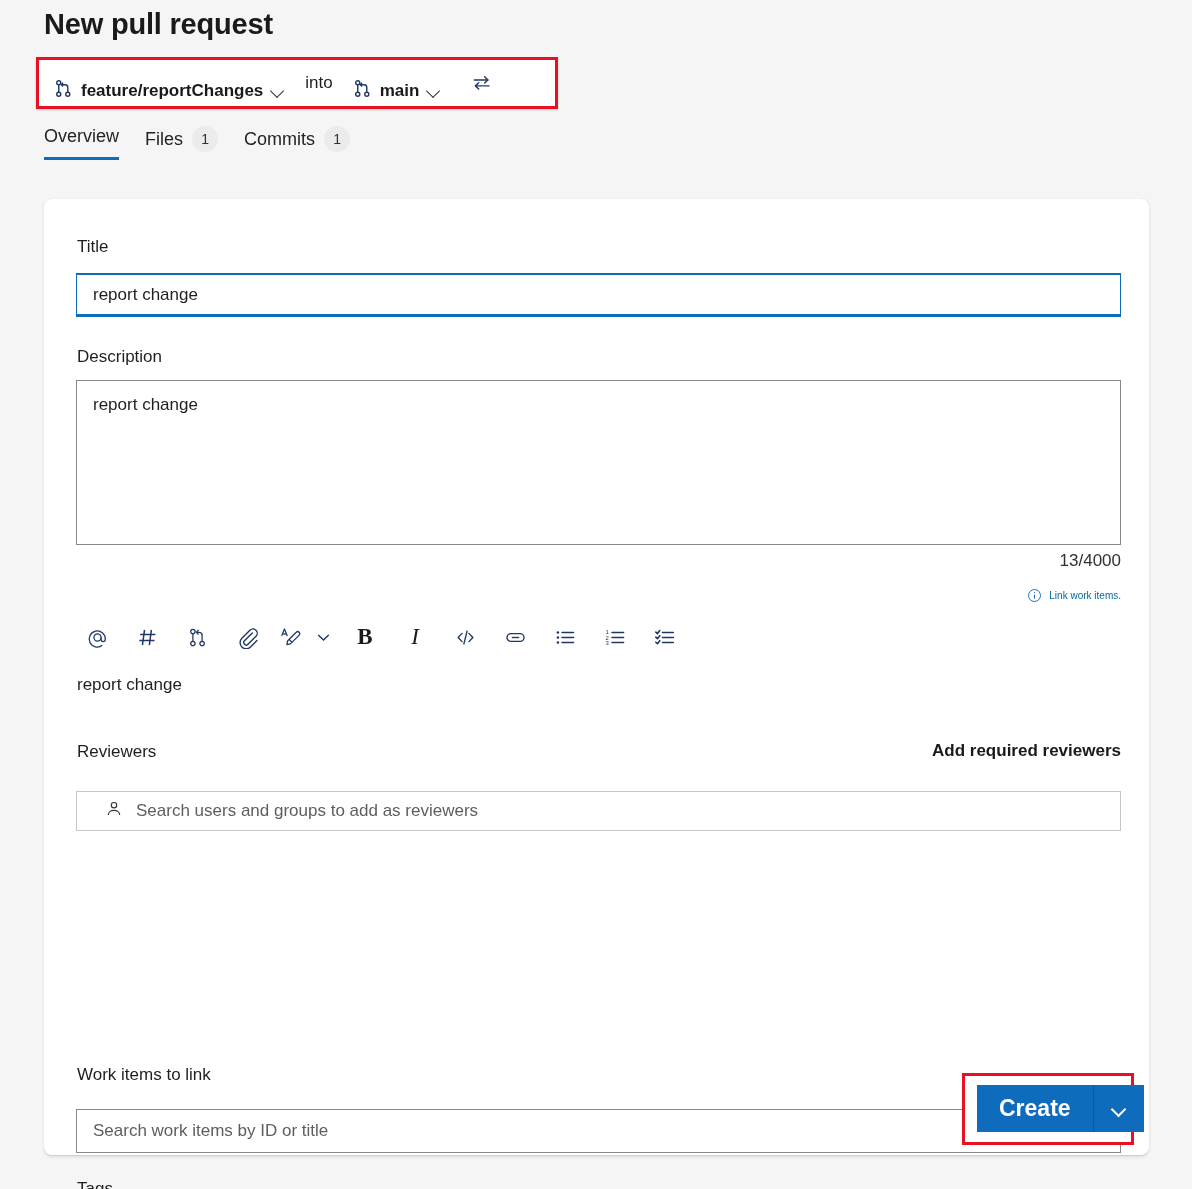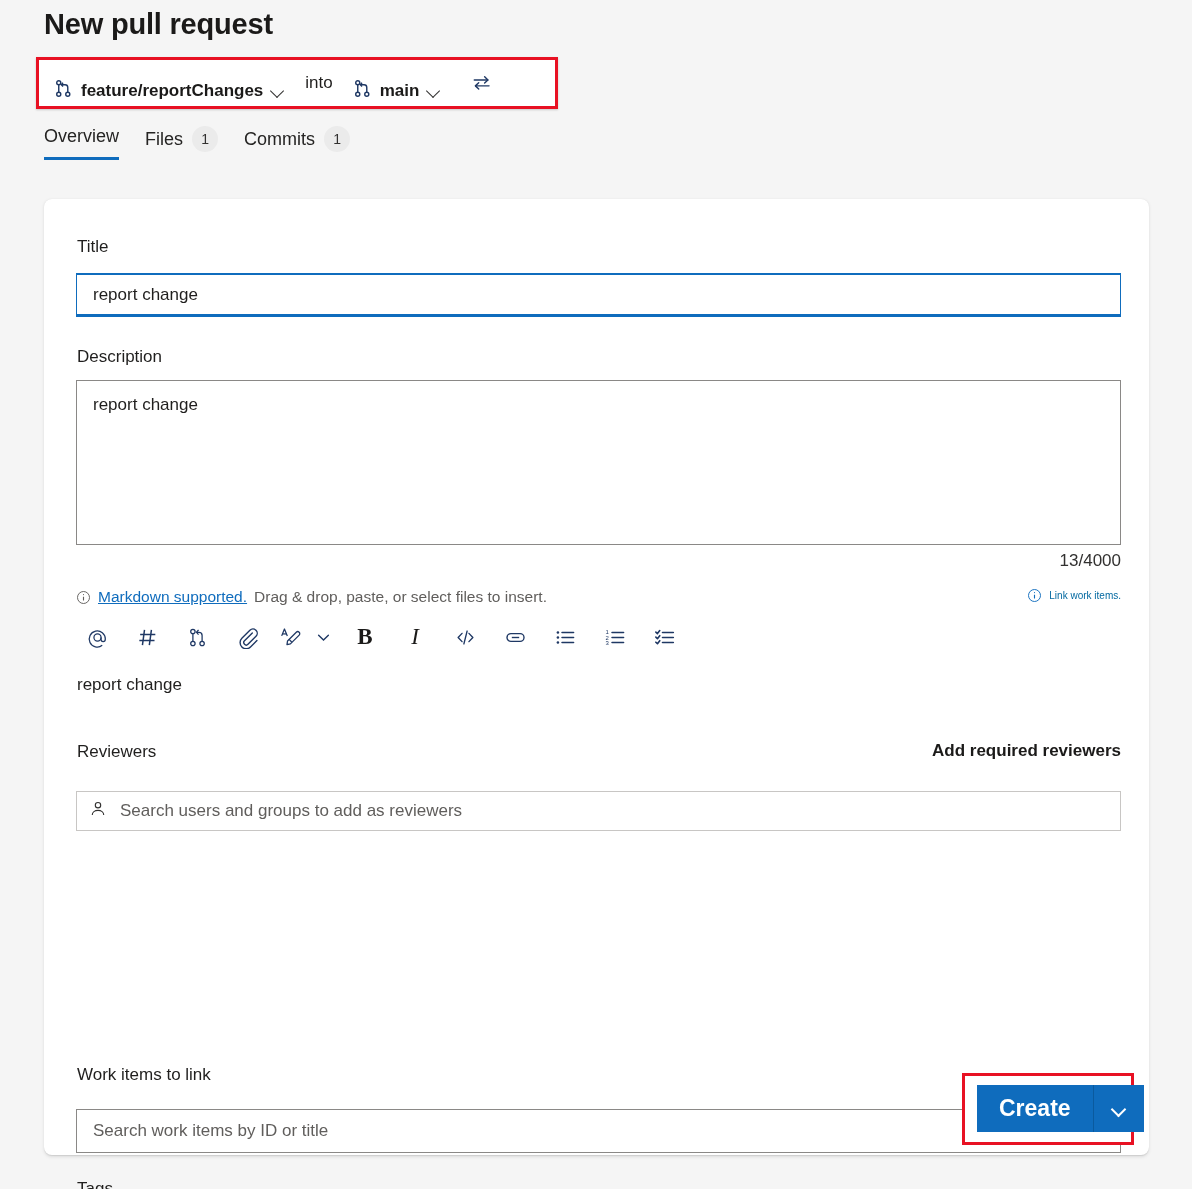--- a/index.html
+++ b/index.html
@@ -243,21 +243,21 @@
     cursor: pointer;
   }
   .reviewer-box {
     position: absolute;
     left: 32px; top: 592px;
     width: 1045px; height: 40px;
     border: 1px solid #c8c6c4;
     background: #fff;
     display: flex;
     align-items: center;
-    padding: 0 12px;
+    padding: 0 28px;
     gap: 13px;
   }
   .ph {
     font-size: 17px;
     color: #605e5c;
   }
 
   
   .wi-label { position: absolute; left: 33px; top: 866px; }
   .wi-box {
@@ -386,31 +386,20 @@
   <div class="card">
 
     <div class="field-label title-label">Title</div>
     <input class="title-input" value="report change" style="">
 
     <div class="field-label desc-label">Description</div>
     <textarea class="desc-area" style="">report change</textarea>
 
     <div class="char-count">13/4000</div>
 
-    <div class="helper-left">
-      <span class="info-ico">
-        <svg width="15" height="15" viewBox="0 0 16 16" fill="none" stroke="#605e5c" stroke-width="1">
-          <circle cx="8" cy="8" r="6.4"></circle>
-            <path d="M8 7.2v4" stroke-width="1.2"></path>
-            <circle cx="8" cy="4.9" r="0.6" fill="#605e5c" stroke="none"></circle>
-        </svg>
-      </span>
-      <span class="md-link">Markdown supported.</span>
-      <span>Drag &amp; drop, paste, or select files to insert.</span>
-    </div>
 
     <div class="helper-right">
       <span class="info-ico">
         <svg width="15" height="15" viewBox="0 0 16 16" fill="none" stroke="#0f6cbd" stroke-width="1">
           <circle cx="8" cy="8" r="6.4"></circle>
             <path d="M8 7.2v4" stroke-width="1.2"></path>
             <circle cx="8" cy="4.9" r="0.6" fill="#0f6cbd" stroke="none"></circle>
         </svg>
       </span>
       <span>Link work items.</span>

